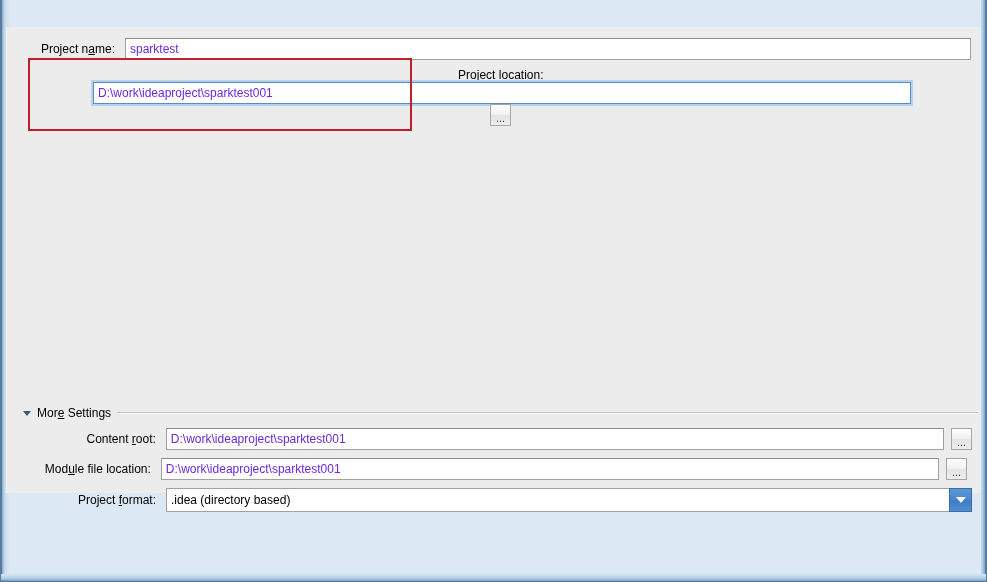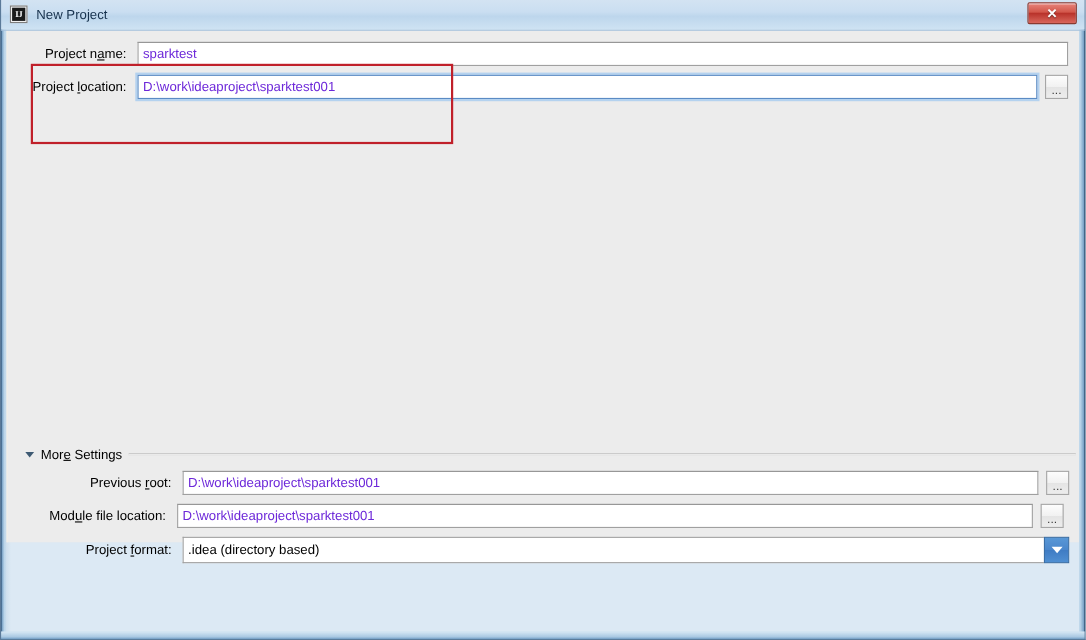--- a/index.html
+++ b/index.html
@@ -312,42 +312,31 @@
     color: #ffffff;
     font-weight: bold;
     box-shadow: inset 0 0 0 1px rgba(255,255,255,.28);
   }
 </style>
 </head>
 <body>
 
 <div id="window">
 
-  <div id="titlebar">
-    <div id="titlebar-inner">
-      <div id="app-icon">
-        <div class="ij-mark">IJ</div>
-      </div>
-      <div id="title-text">New Project</div>
-    </div>
-    <div id="close-button">
-      <span class="x-glyph">✕</span>
-    </div>
-  </div>
 
   <div id="dialog-body">
 
     <div class="field-row" style="left:15px; top:11px; width:950px;">
       <div class="field-label" style="width:93px;">
         <span>Project n</span><span class="mn">a</span><span>me:</span>
       </div>
       <input class="text-input" style="width: 846px; margin-left: 10px;" type="text" value="sparktest">
     </div>
 
-    <div class="field-row" style="left:15px; top:41px; width:950px;">
+    <div class="field-row" style="left:15px; top:41px; width:950px;flex-direction:column;">
       <div class="field-label" style="width:93px;">
         <span>Project </span><span class="mn">l</span><span>ocation:</span>
       </div>
       <input class="text-input focused" style="width: 818px; margin-left: 10px;" type="text" value="D:\work\ideaproject\sparktest001">
       <div class="browse-button" style="margin-left:7px;">
         <span class="dots">...</span>
       </div>
     </div>
 
     <div id="annotation-box"></div>
@@ -356,21 +345,21 @@
       <div id="more-settings-toggle">
         <span class="tri"></span>
         <span class="lbl"><span>Mor</span><span class="mn">e</span><span> Settings</span></span>
       </div>
       <div id="more-settings-line"></div>
     </div>
 
 
     <div class="field-row" style="left:25px; top:401px; width:940px;">
       <div class="field-label" style="width:124px;">
-        <span>Previous </span><span class="mn">r</span><span>oot:</span>
+        <span>Content </span><span class="mn">r</span><span>oot:</span>
       </div>
       <input class="text-input" style="width: 779px; margin-left: 10px;" type="text" value="D:\work\ideaproject\sparktest001">
       <div class="browse-button" style="margin-left:7px;">
         <span class="dots">...</span>
       </div>
     </div>
 
     <div class="field-row" style="left:20px; top:431px; width:940px;">
       <div class="field-label" style="width:124px;">
         <span>Mod</span><span class="mn">u</span><span>le file location:</span>

